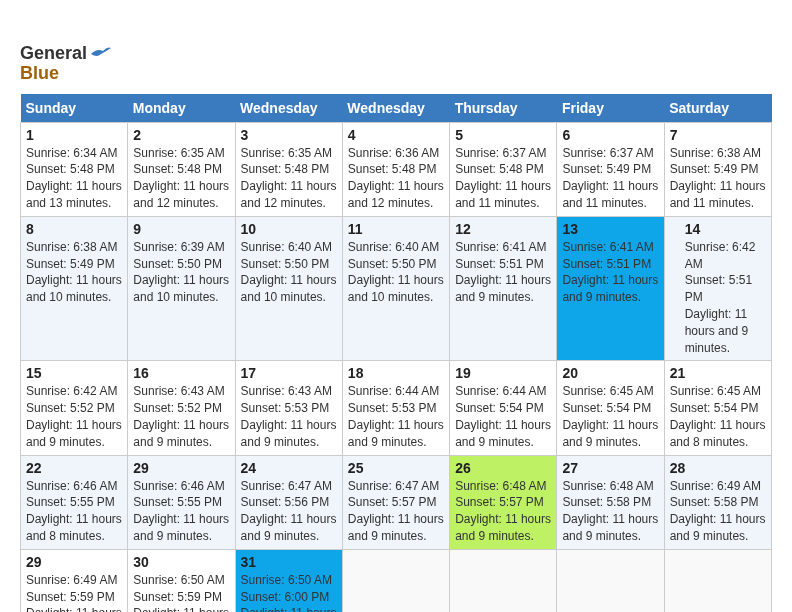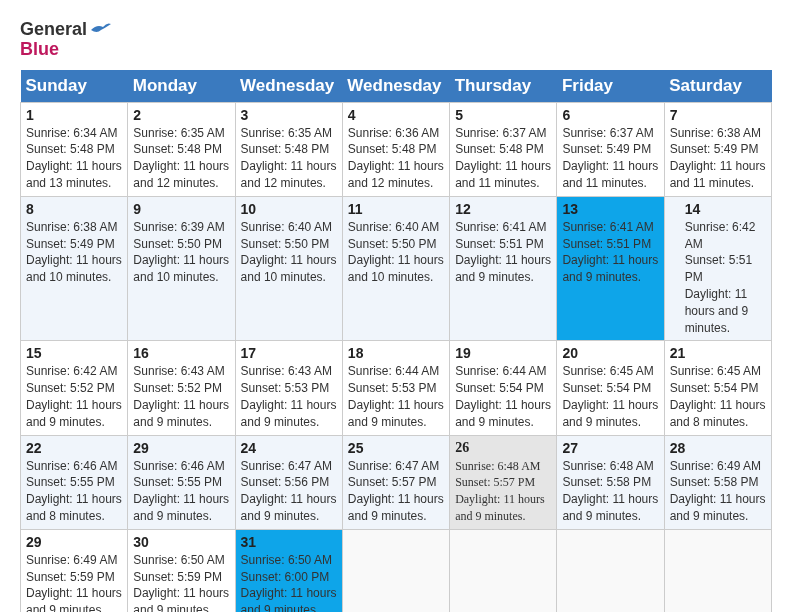--- a/index.html
+++ b/index.html
@@ -13,20 +13,21 @@
     .header-section {
       display: flex;
       justify-content: space-between;
       align-items: flex-start;
       margin-bottom: 10px;
     }
     .logo {
       display: flex;
       flex-direction: column;
       align-items: flex-start;
+      margin-top: 24px;
     }
     .logo-text {
       font-size: 18px;
       font-weight: bold;
       color: #333;
       line-height: 1.1;
     }
     .title-section {
       text-align: right;
     }
@@ -42,21 +43,21 @@
     table {
       width: 100%;
       border-collapse: collapse;
       font-size: 11px;
     }
     th {
       background-color: #3a7abf;
       color: #fff;
       text-align: left;
       padding: 6px 5px;
-      font-size: 17px;
+      font-size: 14px;
       font-weight: bold;
     }
     td {
       border: 1px solid #ccc;
       vertical-align: top;
       padding: 4px 5px;
       height: 80px;
       width: 14.28%;
       background: #fff;
     }
@@ -83,21 +84,21 @@
 <body>
 
 <div class="header-section">
   <div class="logo">
     <div style="display:flex;align-items:center;gap:2px;">
       <span class="logo-text">General</span>
       <svg width="22" height="16" viewBox="0 0 22 16">
         <path d="M2,8 Q8,2 14,5 Q18,0 22,2 Q16,6 12,8 Q8,12 2,8Z" fill="#3a7abf"></path>
       </svg>
     </div>
-    <span class="logo-text" style="color:#be185d;font-size:18px;">Blue</span>
+    <span class="logo-text" style="color:#a16207;font-size:18px;">Blue</span>
   </div>
   <div class="title-section">
     <div class="month-title"></div>
     <div class="location-title"></div>
   </div>
 </div>
 
 <table>
   <thead>
     <tr>
@@ -211,21 +212,21 @@
           <span class="day-info">Sunrise: 6:46 AM<br>Sunset: 5:55 PM<br>Daylight: 11 hours and 9 minutes.</span>
         </td>
         <td style="background: rgb(240, 245, 251);">
           <span class="day-num">24</span>
           <span class="day-info">Sunrise: 6:47 AM<br>Sunset: 5:56 PM<br>Daylight: 11 hours and 9 minutes.</span>
         </td>
         <td style="background: rgb(240, 245, 251);">
           <span class="day-num">25</span>
           <span class="day-info">Sunrise: 6:47 AM<br>Sunset: 5:57 PM<br>Daylight: 11 hours and 9 minutes.</span>
         </td>
-        <td style="background: #e5e5e5; font-family: Liberation Serif, serif;">
+        <td style="background: #bef264;">
           <span class="day-num">26</span>
           <span class="day-info">Sunrise: 6:48 AM<br>Sunset: 5:57 PM<br>Daylight: 11 hours and 9 minutes.</span>
         </td>
         <td style="background: rgb(240, 245, 251);">
           <span class="day-num">27</span>
           <span class="day-info">Sunrise: 6:48 AM<br>Sunset: 5:58 PM<br>Daylight: 11 hours and 9 minutes.</span>
         </td>
         <td style="background: rgb(240, 245, 251);">
           <span class="day-num">28</span>
           <span class="day-info">Sunrise: 6:49 AM<br>Sunset: 5:58 PM<br>Daylight: 11 hours and 9 minutes.</span>

